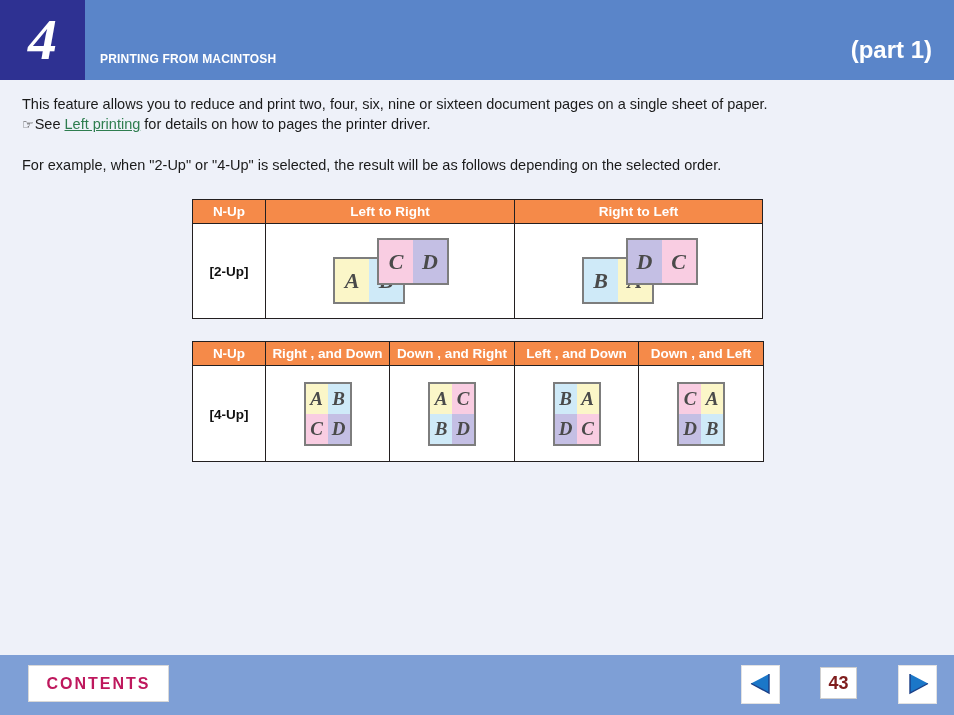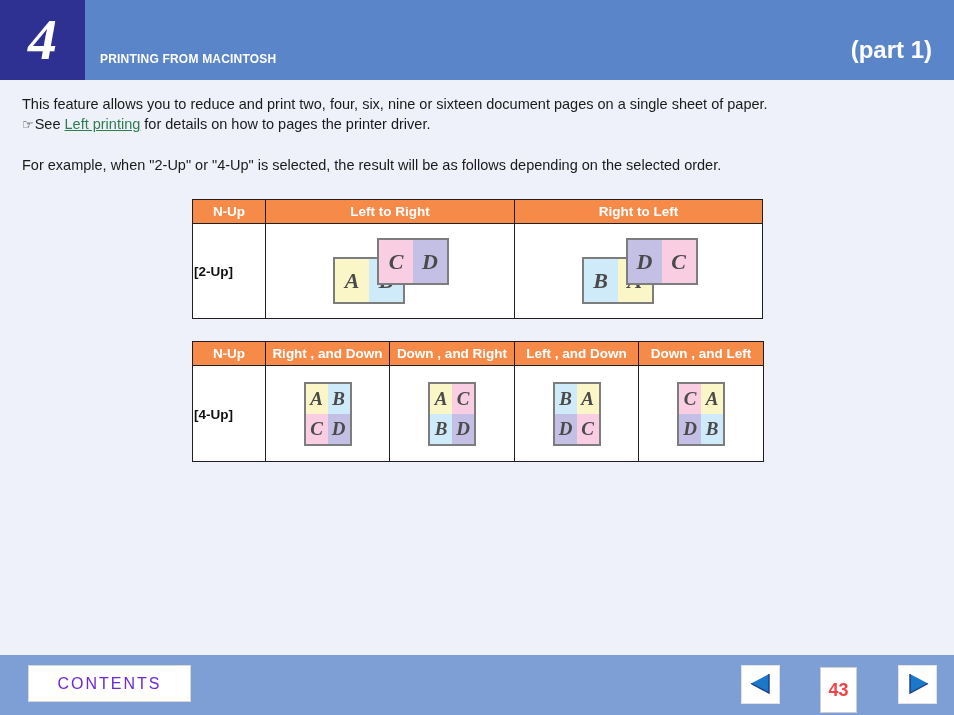--- a/index.html
+++ b/index.html
@@ -117,21 +117,21 @@
     font-weight: bold;
     height: 20px;
     border: 1px solid #231f20;
     padding: 1px 0 2px 0;
     text-align: center;
     white-space: nowrap;
   }
   .nup-table td {
     background: #ffffff;
     border: 1px solid #231f20;
-    text-align: left;
+    text-align: center;
     vertical-align: middle;
   }
   .rowlabel {
     font-size: 13.5px;
     font-weight: bold;
     color: #111;
   }
 
   #table-2up { left: 192px; top: 183px; }
   #table-4up { left: 192px; top: 325px; }
@@ -199,29 +199,29 @@
   
   .footer {
     position: absolute;
     left: 0; top: 655px;
     width: 954px; height: 60px;
     background: #7e9fd6;
   }
   .contents-button {
     position: absolute;
     left: 28px; top: 665px;
-    width: 163px; height: 37px;
+    width: 141px; height: 37px;
     background: #ffffff;
     border: 1px solid #d8d8d8;
     display: flex;
     align-items: center;
     justify-content: center;
-    color: #6d28d9;
+    color: #be185d;
     font-size: 16px;
-    font-weight: normal;
+    font-weight: bold;
     letter-spacing: 2px;
     cursor: pointer;
     box-sizing: border-box;
   }
   .navbtn {
     position: absolute;
     top: 665px;
     width: 39px; height: 39px;
     background: #ffffff;
     border: 1px solid #e2e2e2;
@@ -229,27 +229,27 @@
     align-items: center;
     justify-content: center;
     cursor: pointer;
     box-sizing: border-box;
   }
   #prev-page-button { left: 741px; }
   #next-page-button { left: 898px; }
   .page-number-box {
     position: absolute;
     left: 820px; top: 667px;
-    width: 37px; height: 46px;
+    width: 37px; height: 32px;
     background: #ffffff;
     border: 1px solid #cfcfcf;
     display: flex;
     align-items: center;
     justify-content: center;
-    color: #ef4444;
+    color: #7f1d1d;
     font-size: 18px;
     font-weight: bold;
     box-sizing: border-box;
   }
 </style>
 </head>
 <body>
 
 <div class="header">
   <div class="header-number-block">

